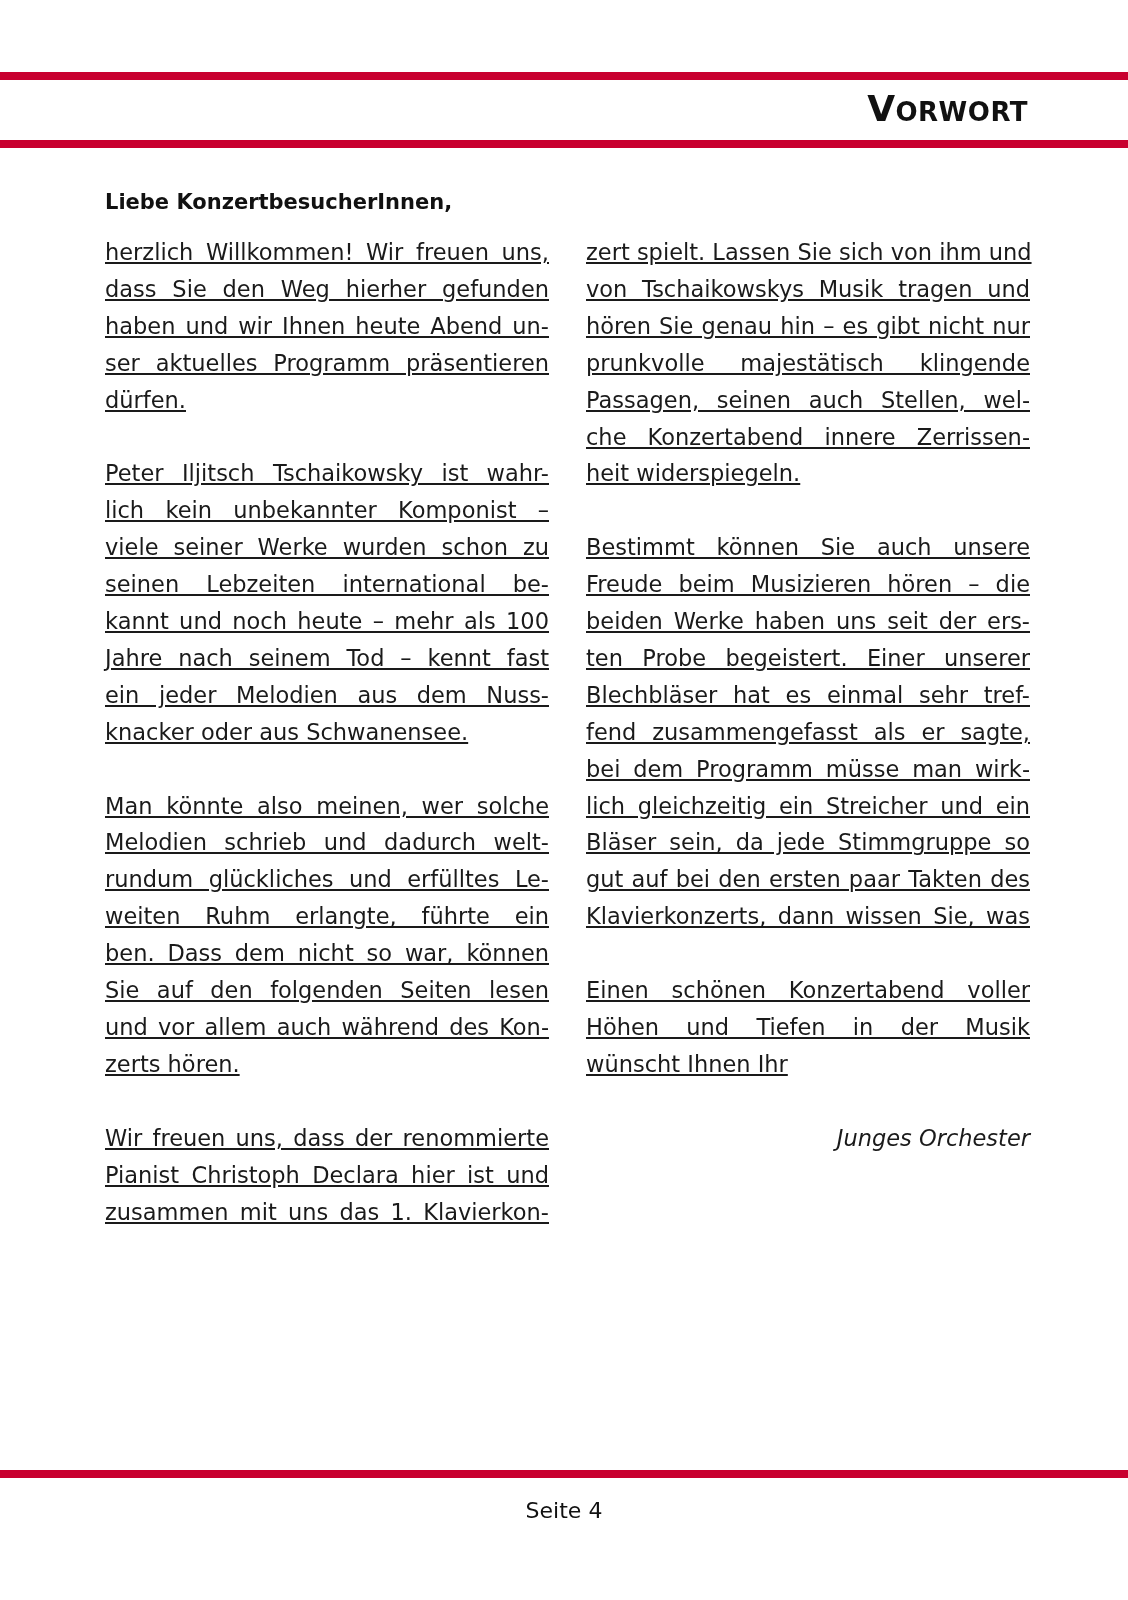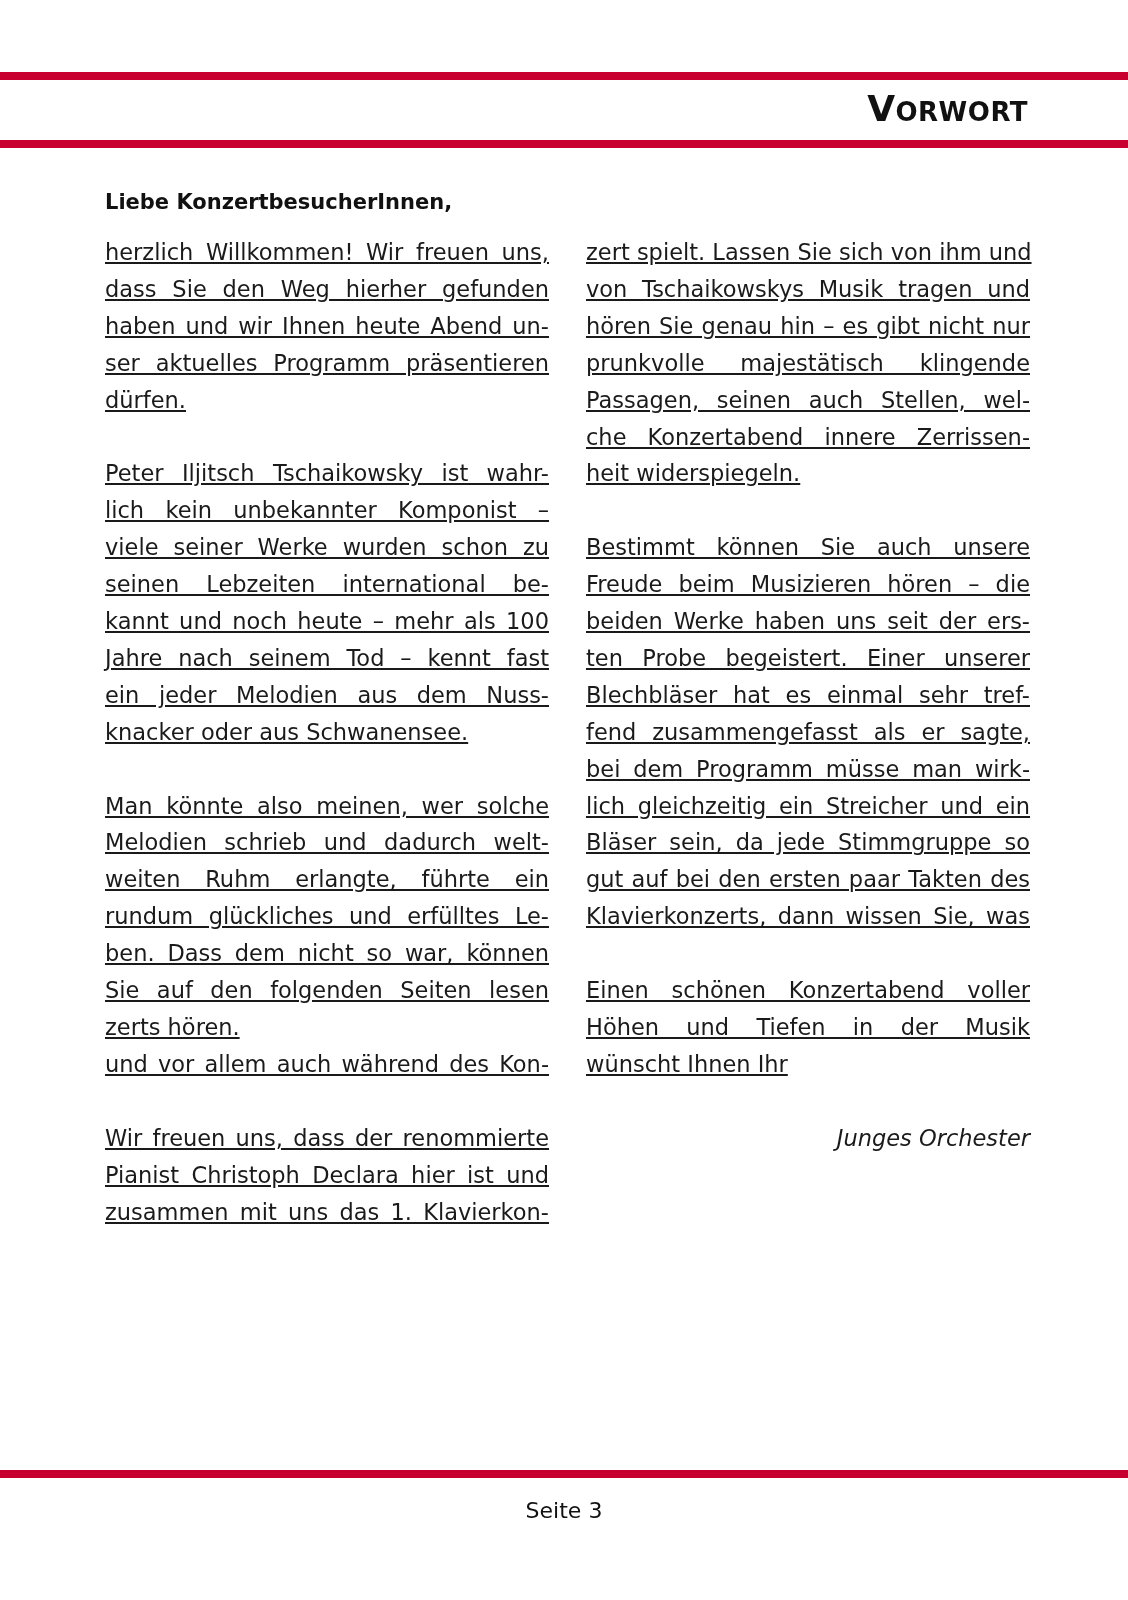--- a/index.html
+++ b/index.html
@@ -47,26 +47,26 @@
       <span class="line">viele seiner Werke wurden schon zu</span>
       <span class="line">seinen Lebzeiten international be-</span>
       <span class="line">kannt und noch heute – mehr als 100</span>
       <span class="line">Jahre nach seinem Tod – kennt fast</span>
       <span class="line">ein jeder Melodien aus dem Nuss-</span>
       <span class="line last">knacker oder aus Schwanensee.</span>
     </p>
   <p>
       <span class="line">Man könnte also meinen, wer solche</span>
       <span class="line">Melodien schrieb und dadurch welt-</span>
+      <span class="line">rundum glückliches und erfülltes Le-</span>
       <span class="line">weiten Ruhm erlangte, führte ein</span>
-      <span class="line">rundum glückliches und erfülltes Le-</span>
       <span class="line">ben. Dass dem nicht so war, können</span>
       <span class="line">Sie auf den folgenden Seiten lesen</span>
+      <span class="line">und vor allem auch während des Kon-</span>
       <span class="line last">zerts hören.</span>
-      <span class="line">und vor allem auch während des Kon-</span>
     </p>
   <p>
       <span class="line">Wir freuen uns, dass der renommierte</span>
       <span class="line">Pianist Christoph Declara hier ist und</span>
       <span class="line">zusammen mit uns das 1. Klavierkon-</span>
     </p>
 </div>
 
 <div class="col right">
   <p>
@@ -93,13 +93,13 @@
     </p>
   <p>
       <span class="line">Einen schönen Konzertabend voller</span>
       <span class="line">Höhen und Tiefen in der Musik</span>
       <span class="line last">wünscht Ihnen Ihr</span>
     </p>
   <div class="signature">Junges Orchester</div>
 </div>
 
 <div class="bar bottom"></div>
-<div class="page-number">Seite 3</div>
+<div class="page-number">Seite 4</div>
 
 </body></html>

